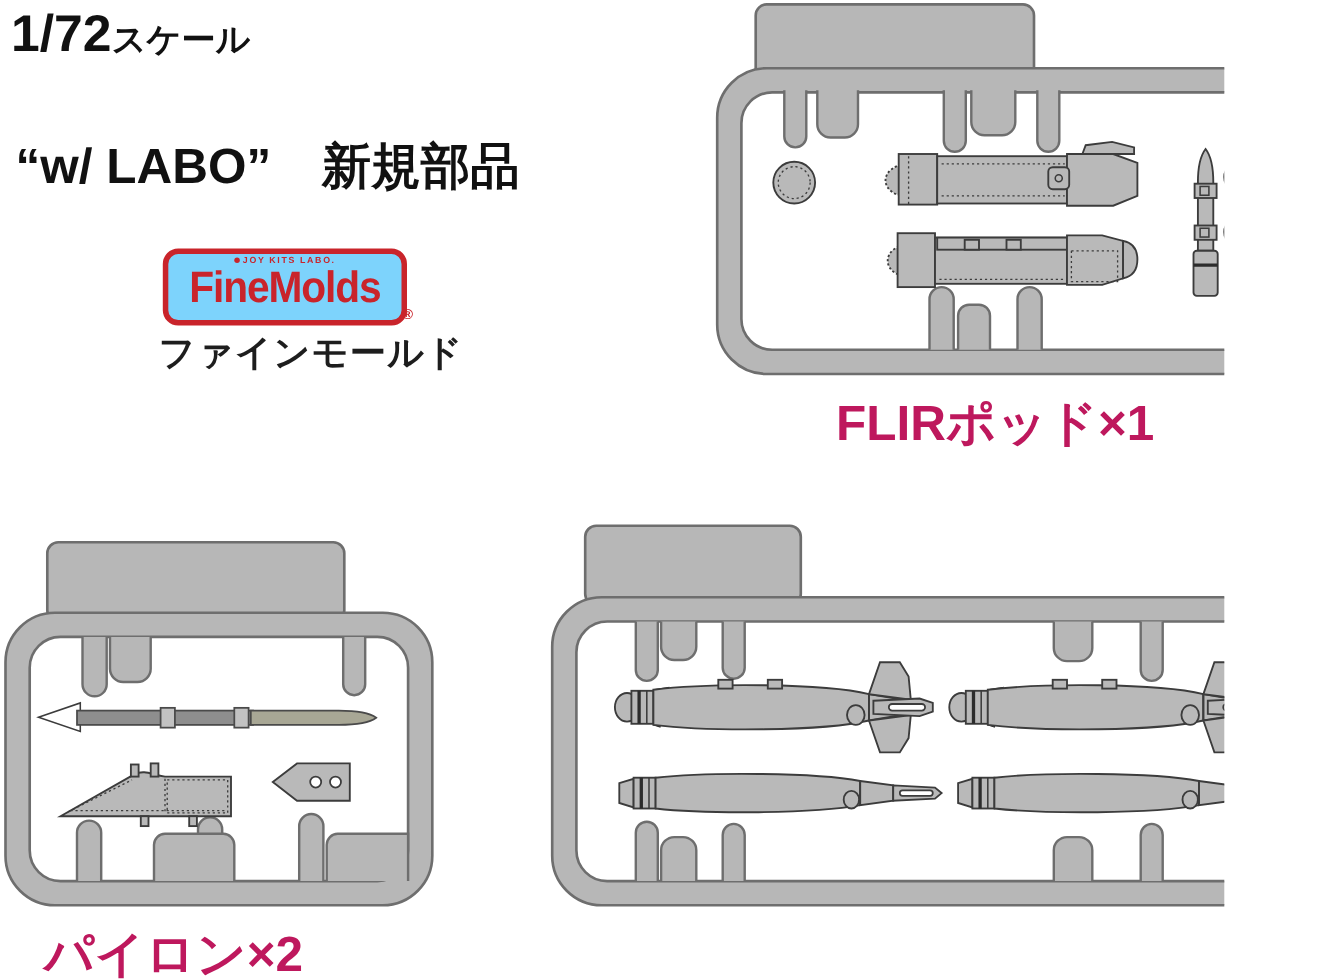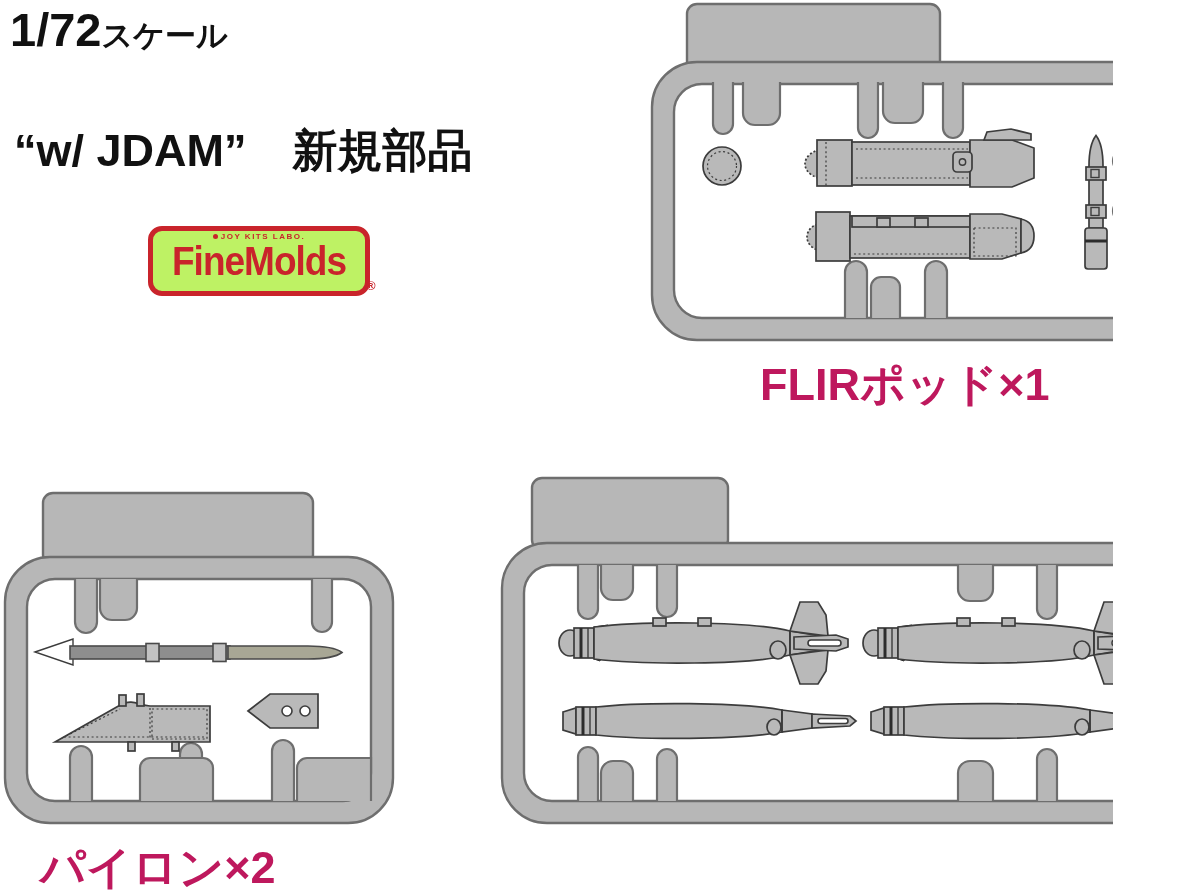--- a/index.html
+++ b/index.html
@@ -11,21 +11,21 @@
   
   .scale-line{top:2px;left:10px;font-weight:bold;letter-spacing:0;}
   .scale-num{font-size:47px;}
   .scale-suffix{font-size:31px;}
   .title1{top:56px;left:12px;font-size:45px;font-weight:bold;white-space:nowrap;}
   .title2{top:121px;left:14px;font-size:45px;font-weight:bold;white-space:nowrap;}
   .title2 .t2-rest{margin-left:46px;}
   
   .logo-box{
     top:226px;left:148px;width:212px;height:60px;
-    border:5px solid #c9242b;border-radius:14px;background:#bef264;
+    border:5px solid #c9242b;border-radius:14px;background:#7dd3fc;
     text-align:center;
   }
   .logo-tagline{
     margin-top:1px;font-size:8px;font-weight:bold;color:#c9242b;letter-spacing:1.5px;line-height:9px;
   }
   .logo-dot{display:inline-block;width:5px;height:5px;border-radius:50%;background:#c9242b;margin-right:3px;vertical-align:middle;}
   .logo-brand{
     font-size:37px;font-weight:bold;color:#c9242b;line-height:42px;letter-spacing:-1px;
     transform:scaleY(1.08);
   }
@@ -48,28 +48,29 @@
 </style>
 </head>
 <body>
 
 <div class="canvas">
 
   <div class="abs scale-line">
     <span class="scale-num">1/72</span><span class="scale-suffix">スケール</span>
   </div>
   <div class="abs title2">
-    <span>“w/ JDAM”</span><span class="t2-rest">新規部品</span>
+    <span>“w/ LABO”</span><span class="t2-rest">新規部品</span>
   </div>
 
   <div class="abs logo-box">
     <div class="logo-tagline"><span class="logo-dot"></span><span>JOY KITS LABO.</span></div>
     <div class="logo-brand">FineMolds</div>
   </div>
   <div class="abs logo-reg">®</div>
+  <div class="abs logo-jp">ファインモールド</div>
 
   <svg class="abs" style="left:640px;top:0px;" width="560" height="355" viewBox="0 0 560 355">
 
     <rect x="47" y="4" width="253" height="78" rx="10" class="pl"></rect>
 
     <path class="pl" fill-rule="evenodd" d="M57 62 H510 A45 45 0 0 1 555 107 V295 A45 45 0 0 1 510 340 H57 A45 45 0 0 1 12 295 V107 A45 45 0 0 1 57 62 Z
          M62 84 A28 28 0 0 0 34 112 V290 A28 28 0 0 0 62 318 H505 A28 28 0 0 0 533 290 V112 A28 28 0 0 0 505 84 Z"></path>
 
     <g>
       <path class="pl2" d="M73 82 V124 A10 10 0 0 0 93 124 V82"></path>

